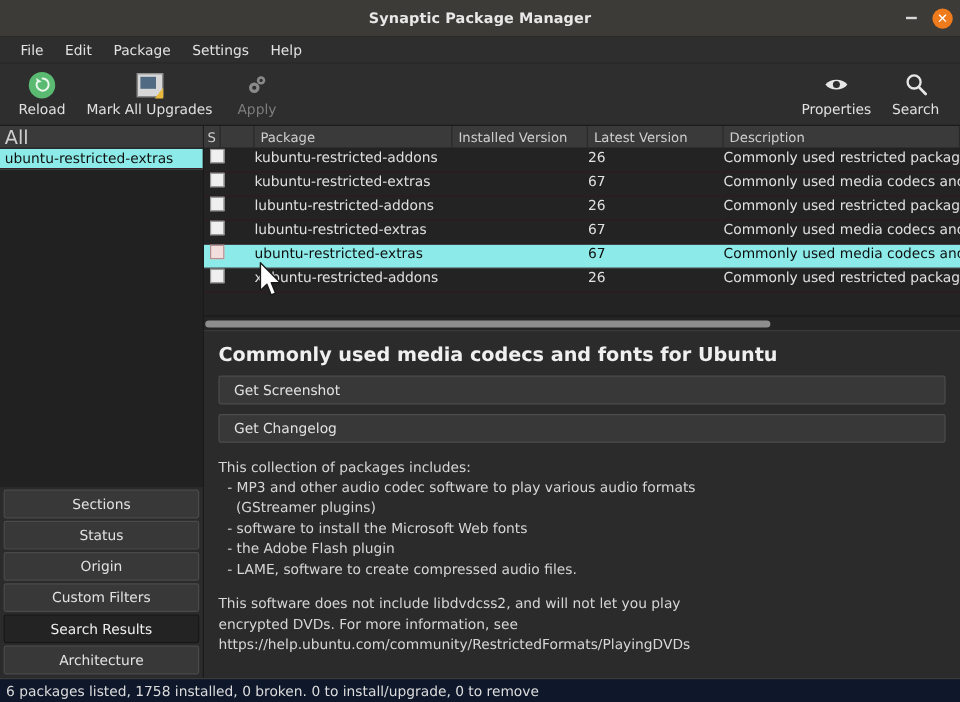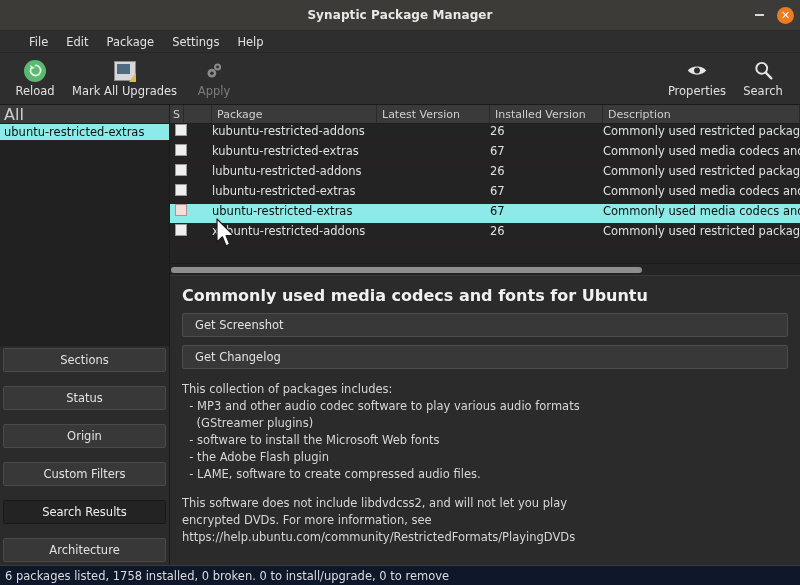--- a/index.html
+++ b/index.html
@@ -49,21 +49,21 @@
     background: #f07b1d;
     display: flex; align-items: center; justify-content: center;
     color: #fff; font-size: 11px; font-weight: bold; line-height: 1;
   }
 
   
   .menubar {
     height: 22px; flex: 0 0 22px;
     background: #2e2e2e;
     display: flex; align-items: center;
-    padding-left: 20px;
+    padding-left: 8px;
     border-bottom: 1px solid #262626;
   }
   .menu-item {
     font-size: 11.5px; color: #e2e2e2;
     padding: 2px 9px;
   }
 
   
   .toolbar {
     height: 52px; flex: 0 0 52px;
@@ -146,21 +146,21 @@
     background: #8cebe8;
     color: #101010;
     font-size: 11.5px;
     display: flex; align-items: center;
     padding-left: 4px;
     border-bottom: 1px solid #3a1f25;
   }
   .sidebtns {
     flex: 0 0 auto;
     padding: 2px 3px 3px 3px;
-    display: flex; flex-direction: column; gap: 14px;
+    display: flex; flex-direction: column; gap: 2px;
     background: #2b2b2b;
     border-right: 1px solid #1a1a1a;
   }
   .sidebtn {
     height: 24px;
     background: #383838;
     border: 1px solid #4a4a4a;
     border-radius: 2px;
     color: #e2e2e2;
     font-size: 11.5px;
@@ -387,22 +387,22 @@
         <div class="sidebtn">Architecture</div>
       </div>
     </div>
 
     <div class="rightcol">
 
       <div class="colhdr">
         <div class="ch ch-s">S</div>
         <div class="ch ch-chk"></div>
         <div class="ch ch-pkg">Package</div>
+        <div class="ch ch-iver">Installed Version</div>
         <div class="ch ch-lver">Latest Version</div>
-        <div class="ch ch-iver">Installed Version</div>
         <div class="ch ch-desc">Description</div>
       </div>
 
       <div class="pkglist">
         <div class="prow">
           <div class="cellchk">
               <div class="chk"></div>
             </div>
           <div class="cellpkg">kubuntu-restricted-addons</div>
           <div class="celliver"></div>

